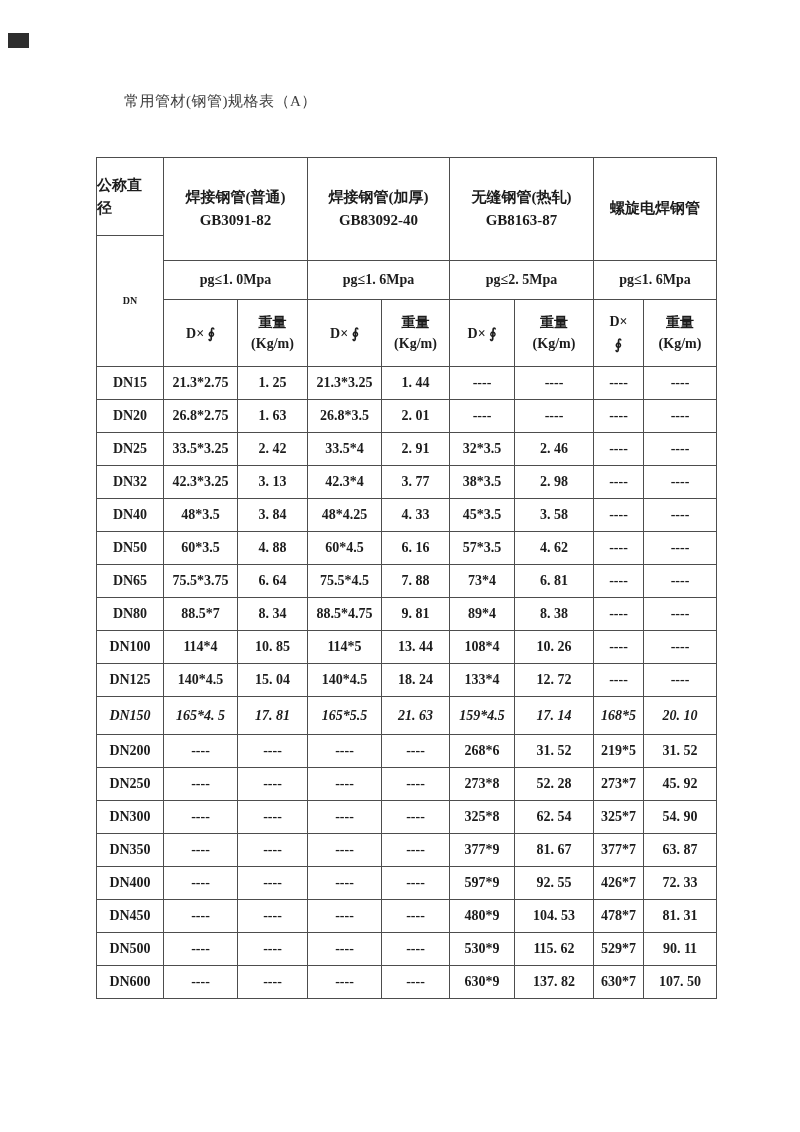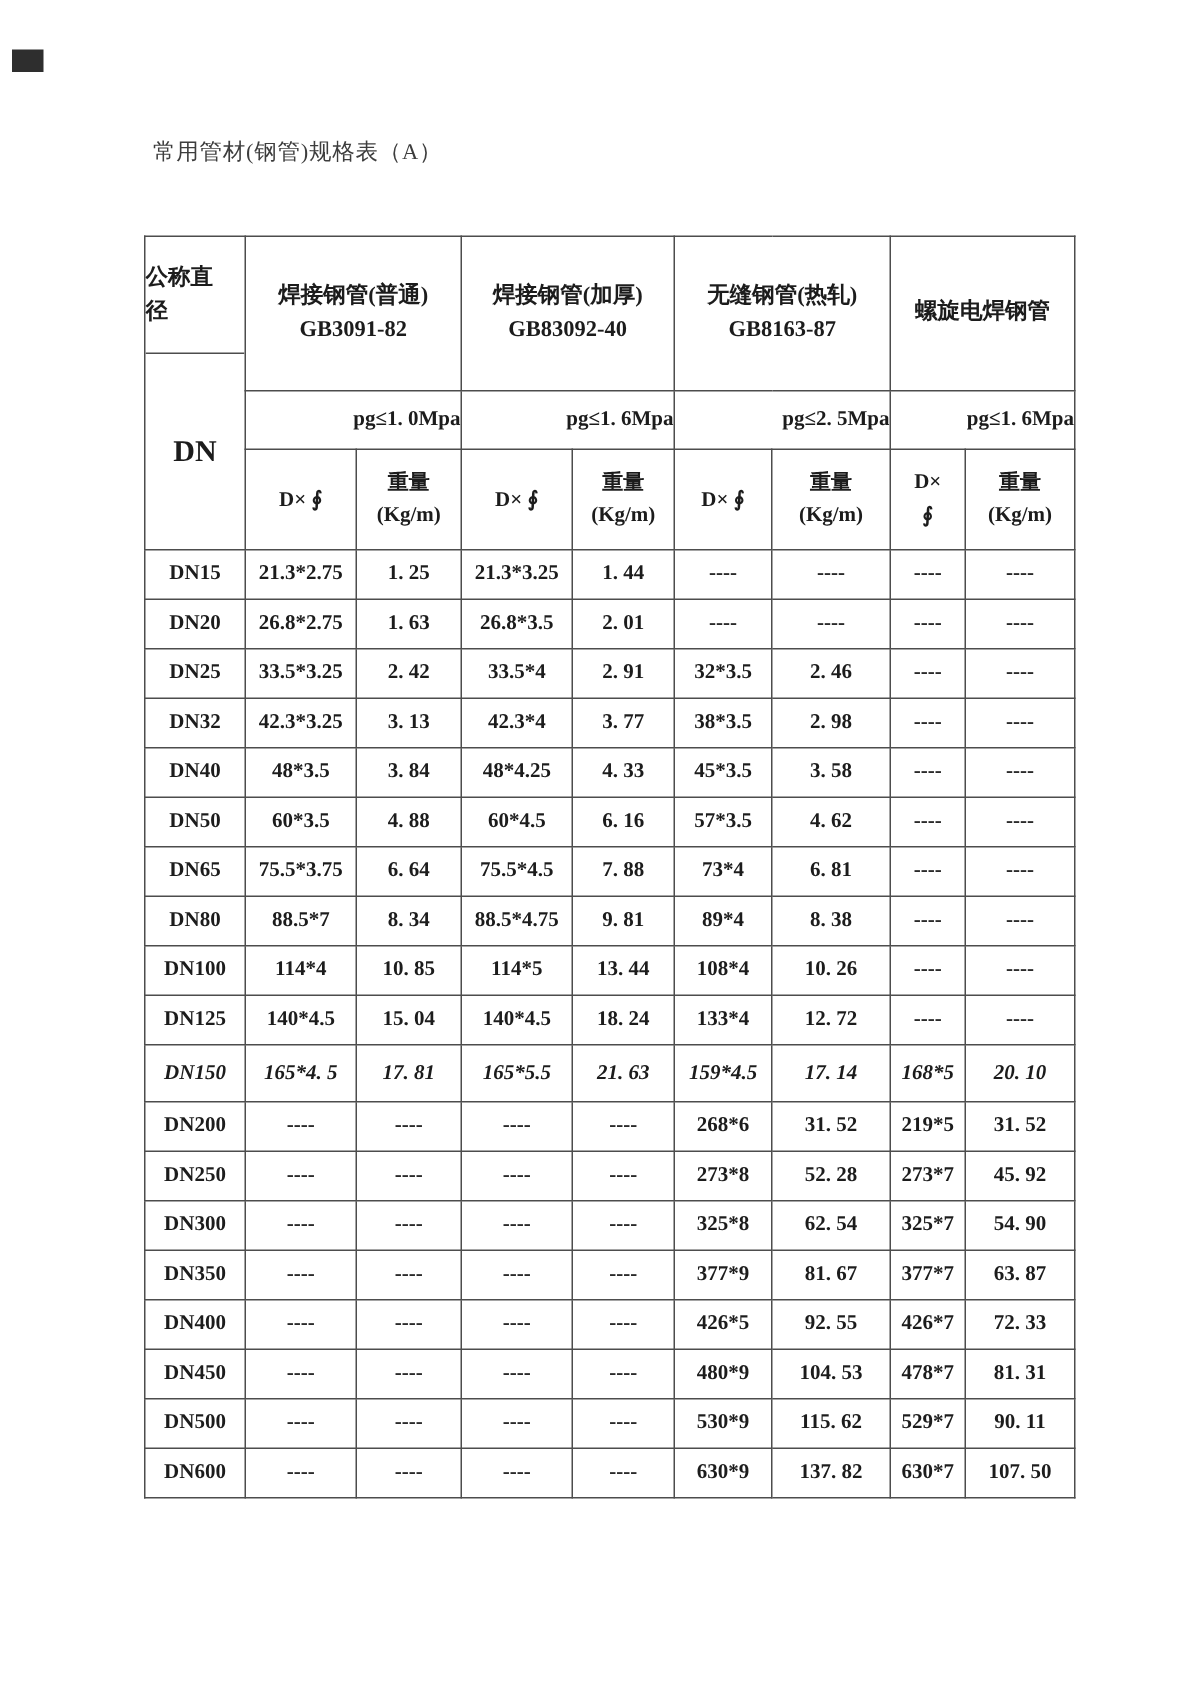--- a/index.html
+++ b/index.html
@@ -15,21 +15,21 @@
   .scan-mark {
     position: absolute;
     left: 8px;
     top: 33px;
     width: 21px;
     height: 15px;
     background: #2e2e2e;
   }
   .doc-title {
     position: absolute;
-    left: 102px;
+    left: 124px;
     top: 92px;
     font-size: 15px;
     font-weight: normal;
     color: #3d3d3d;
     letter-spacing: 0.5px;
     white-space: nowrap;
   }
   table.spec {
     position: absolute;
     left: 96px;
@@ -42,39 +42,39 @@
     border: 1px solid #4d4d4d;
     text-align: center;
     vertical-align: middle;
     font-weight: bold;
     font-size: 14px;
     white-space: nowrap;
     overflow: hidden;
     padding: 0;
   }
   tr.hdr-1 td { height: 97px; font-size: 15px; line-height: 1.55; }
-  tr.hdr-2 td { height: 37px; font-size: 14px; text-align: right; }
+  tr.hdr-2 td { height: 37px; font-size: 14px; }
   tr.hdr-3 td { height: 63px; font-size: 14px; line-height: 1.5; }
   td.corner { padding: 0; vertical-align: top; }
   .corner-top {
     height: 78px;
     border-bottom: 1px solid #4d4d4d;
     display: flex;
     flex-direction: column;
     align-items: flex-start;
     justify-content: center;
     font-size: 15px;
     line-height: 1.5;
   }
   .corner-bottom {
     height: 130px;
     display: flex;
     align-items: center;
     justify-content: center;
-    font-size: 20px;
+    font-size: 10px;
   }
   tbody.data td { height: 33px; }
   tbody.data tr.tall td { height: 38px; font-style: italic; }
   .dim-wrap-line2 { margin-top: 2px; }
 </style>
 </head>
 <body>
 
 <div class="scan-mark"></div>
 
@@ -314,21 +314,21 @@
         <td>81. 67</td>
         <td>377*7</td>
         <td>63. 87</td>
       </tr>
       <tr>
         <td>DN400</td>
         <td>----</td>
         <td>----</td>
         <td>----</td>
         <td>----</td>
-        <td>426*5</td>
+        <td>597*9</td>
         <td>92. 55</td>
         <td>426*7</td>
         <td>72. 33</td>
       </tr>
       <tr>
         <td>DN450</td>
         <td>----</td>
         <td>----</td>
         <td>----</td>
         <td>----</td>

